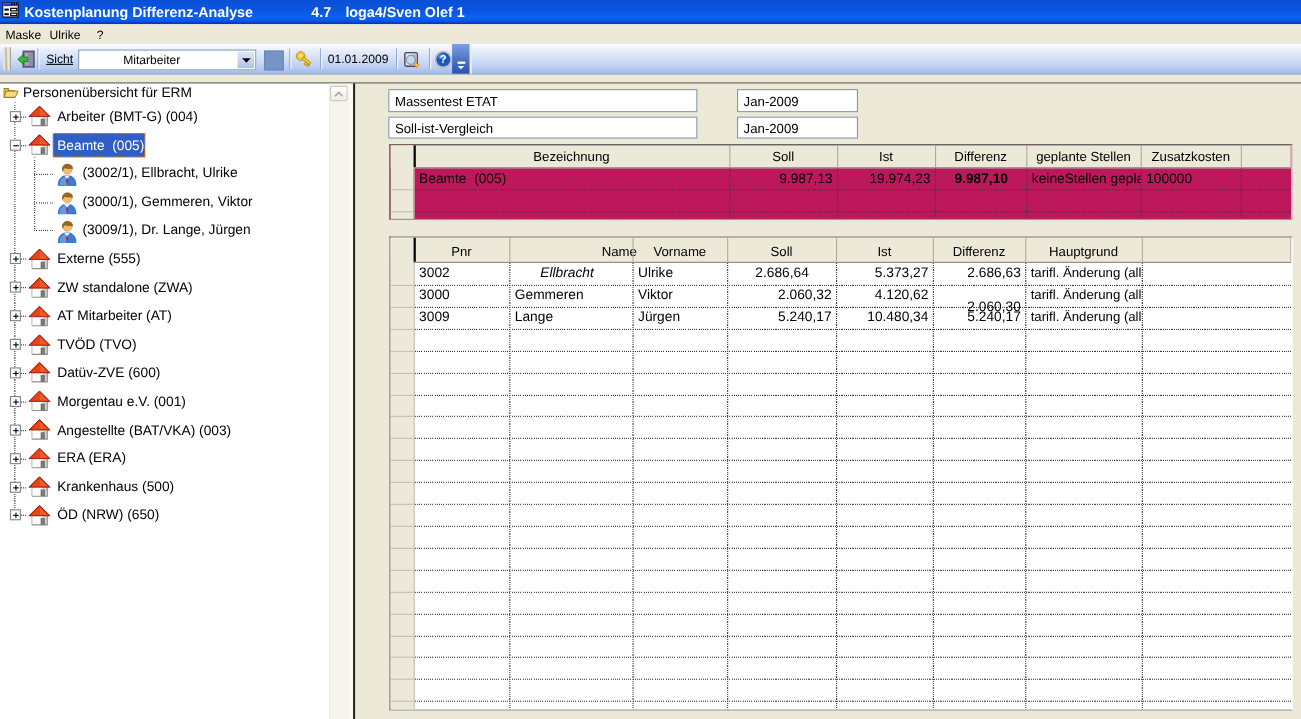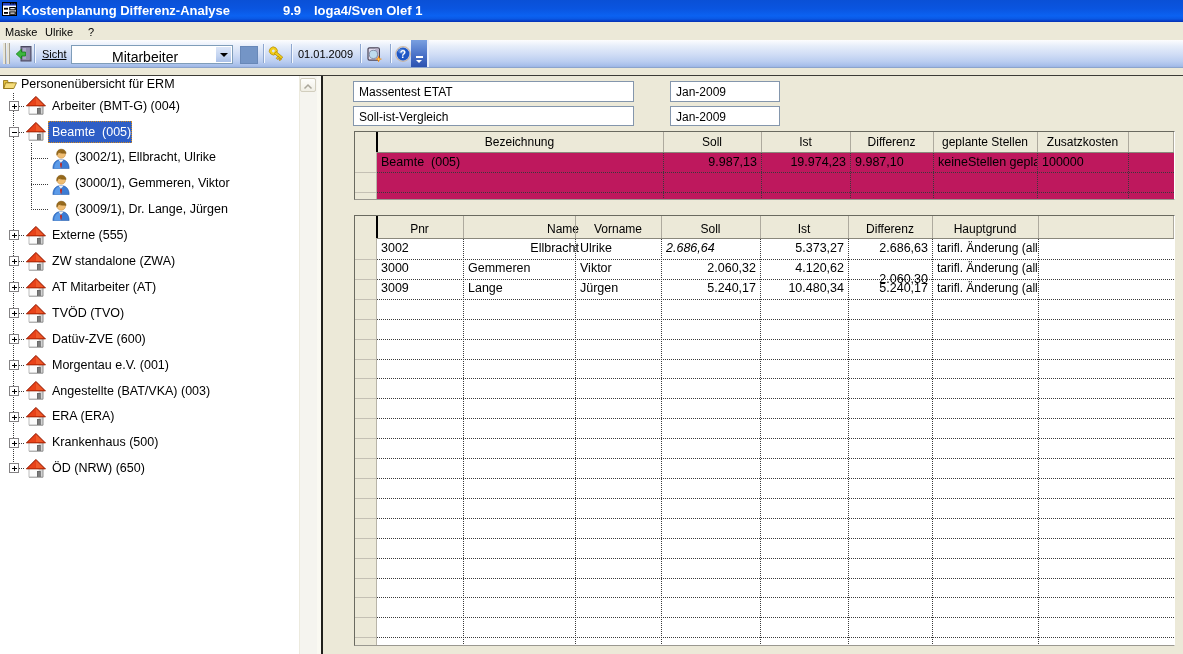--- a/index.html
+++ b/index.html
@@ -22,21 +22,21 @@
       <rect x="10.4" y="0.8" width="1.4" height="1.6" fill="#000"></rect>
       <rect x="12.6" y="0.8" width="1.2" height="1.6" fill="#000"></rect>
    <rect x="2" y="5.8" width="4" height="1.8" fill="#000"></rect>
    <rect x="2" y="10" width="4" height="1.8" fill="#000"></rect>
    <rect x="7.2" y="5" width="6.6" height="3.4" fill="#000"></rect>
    <rect x="8.3" y="6.1" width="4.4" height="1.2" fill="#fff"></rect>
    <rect x="7.2" y="9.4" width="6.6" height="3.4" fill="#000"></rect>
    <rect x="8.3" y="10.5" width="4.4" height="1.2" fill="#fff"></rect>
  </svg>
  <span class="abs" style="left:22px;top:3px;font-size:13px;font-weight:bold;color:#fff;">Kostenplanung Differenz-Analyse</span>
- <span class="abs" style="left:283px;top:3px;font-size:13px;font-weight:bold;color:#fff;">9.9</span>
+ <span class="abs" style="left:283px;top:3px;font-size:13px;font-weight:bold;color:#fff;">4.7</span>
  <span class="abs" style="left:314px;top:3px;font-size:13px;font-weight:bold;color:#fff;">loga4/Sven Olef 1</span>
 </div>
 
 <div class="abs" style="left:0;top:22px;width:1183px;height:18px;background:#ECE9D8;">
  <span class="abs" style="left:5px;top:4px;font-size:11px;">Maske</span>
  <span class="abs" style="left:45px;top:4px;font-size:11px;">Ulrike</span>
  <span class="abs" style="left:88px;top:4px;font-size:11px;">?</span>
 </div>
 
 <div class="abs" style="left:0;top:40px;width:1183px;height:28px;
@@ -49,21 +49,21 @@
    <rect x="6" y="1.5" width="10" height="14.5" fill="#7a7792" stroke="#4a4860" stroke-width="1"></rect>
    <rect x="7.6" y="3" width="6.8" height="11.5" fill="#aaa6c6"></rect>
    <rect x="11" y="3" width="3.4" height="11.5" fill="#908cae"></rect>
    <path d="M10.5,7 L6.5,7 L6.5,4.2 L1.2,9 L6.5,13.8 L6.5,11 L10.5,11 Z" fill="#3db53d" stroke="#0d7a0d" stroke-width="0.7"></path>
  </svg>
  <div class="abs" style="left:34px;top:4px;width:1px;height:19px;background:#8ea6ce;"></div>
  <div class="abs" style="left:35px;top:4px;width:1px;height:19px;background:#f4f8fe;"></div>
  <span class="abs" style="left:42px;top:8px;font-size:11px;text-decoration:underline;">Sicht</span>
 
  <div class="abs" style="left:71px;top:5px;width:162px;height:19px;background:#fff;border:1px solid #7f9db9;box-sizing:border-box;">
-   <span class="abs" style="left:4px;top:3px;font-size:14px;padding-left:36px;">Mitarbeiter</span>
+   <span class="abs" style="left:4px;top:3px;font-size:11px;padding-left:36px;">Mitarbeiter</span>
    <div class="abs" style="right:1px;top:1px;width:15px;height:15px;background:linear-gradient(180deg,#dce6f8 0%,#c2d3f0 60%,#aac0e8 100%);">
      <div class="abs" style="left:4px;top:6px;width:0;height:0;border-left:4px solid transparent;border-right:4px solid transparent;border-top:4px solid #000;"></div>
    </div>
  </div>
 
  <div class="abs" style="left:240px;top:6px;width:16px;height:16px;background:#7495c6;border:1px solid #6888b8;"></div>
  <div class="abs" style="left:263px;top:4px;width:1px;height:19px;background:#8ea6ce;"></div>
  <div class="abs" style="left:264px;top:4px;width:1px;height:19px;background:#f4f8fe;"></div>
 
  <svg class="abs" style="left:268px;top:5px" width="18" height="18" viewBox="0 0 18 18">
@@ -425,21 +425,21 @@
     <div class="dot-v" style="left:578px;top:20.5px;height:46.5px;"></div>
     <div class="dot-v" style="left:682px;top:20.5px;height:46.5px;"></div>
     <div class="dot-v" style="left:773px;top:20.5px;height:46.5px;"></div>
     <div class="dot-h" style="left:22px;top:40.3px;width:797px;"></div>
     <div class="abs" style="left:0;top:40.3px;width:21px;height:1px;background:#c4c0b4;"></div>
     <div class="dot-h" style="left:22px;top:60.1px;width:797px;"></div>
     <div class="abs" style="left:0;top:60.1px;width:21px;height:1px;background:#c4c0b4;"></div>
     <div class="cell" style="left:26px;top:21.5px;width:282px;height:18.8px;line-height:17.8px;text-align:left;">Beamte&nbsp; (005)</div>
     <div class="cell" style="left:313px;top:21.5px;width:89px;height:18.8px;line-height:17.8px;text-align:right;">9.987,13</div>
     <div class="cell" style="left:411px;top:21.5px;width:80px;height:18.8px;line-height:17.8px;text-align:right;">19.974,23</div>
-    <div class="cell" style="left:500px;top:21.5px;width:74px;height:18.8px;line-height:17.8px;text-align:left;">9.987,10</div>
+    <div class="cell" style="left:500px;top:21.5px;width:74px;height:18.8px;line-height:17.8px;text-align:center;font-weight:bold;">9.987,10</div>
     <div class="cell" style="left:583px;top:21.5px;width:99px;height:18.8px;line-height:17.8px;text-align:left;">keineStellen geplant</div>
     <div class="cell" style="left:687px;top:21.5px;width:86px;height:18.8px;line-height:17.8px;text-align:left;">100000</div>
   </div>
 <div class="abs" style="left:354px;top:215px;width:821px;height:431px;background:#fff;border:1px solid;border-color:#6a6a60 #ffffff #9a9890 #6a6a60;box-sizing:border-box;overflow:hidden;">
     <div class="abs" style="left:0;top:0;width:819px;height:22.0px;background:#ECE9D8;border-bottom:1px solid #8a887c;box-sizing:content-box;"></div>
     <div class="abs" style="left:0;top:0;width:21px;height:429px;background:#ECE9D8;"></div>
     <div class="abs" style="left:21px;top:0;width:1.5px;height:22.0px;background:#000;"></div>
     <div class="abs" style="left:21px;top:22.0px;width:1px;height:407.0px;background:#b8b4a8;"></div>
     <div class="hdr" style="left:21px;top:6.0px;width:87px;">Pnr</div>
     <div class="abs" style="left:108px;top:0;width:1px;height:22.0px;background:#aeaa9e;"></div>
@@ -497,23 +497,23 @@
     <div class="abs" style="left:0;top:341.6px;width:21px;height:1px;background:#c4c0b4;"></div>
     <div class="dot-h" style="left:22px;top:361.5px;width:797px;"></div>
     <div class="abs" style="left:0;top:361.5px;width:21px;height:1px;background:#c4c0b4;"></div>
     <div class="dot-h" style="left:22px;top:381.4px;width:797px;"></div>
     <div class="abs" style="left:0;top:381.4px;width:21px;height:1px;background:#c4c0b4;"></div>
     <div class="dot-h" style="left:22px;top:401.3px;width:797px;"></div>
     <div class="abs" style="left:0;top:401.3px;width:21px;height:1px;background:#c4c0b4;"></div>
     <div class="dot-h" style="left:22px;top:421.2px;width:797px;"></div>
     <div class="abs" style="left:0;top:421.2px;width:21px;height:1px;background:#c4c0b4;"></div>
     <div class="cell" style="left:26px;top:24.0px;width:82px;height:18.9px;line-height:17.9px;text-align:left;">3002</div>
-    <div class="cell" style="left:117px;top:24.0px;width:107px;height:18.9px;line-height:17.9px;text-align:right;">Ellbracht</div>
+    <div class="cell" style="left:107px;top:24.0px;width:107px;height:18.9px;line-height:17.9px;text-align:center;font-style:italic;">Ellbracht</div>
     <div class="cell" style="left:225px;top:24.0px;width:81px;height:18.9px;line-height:17.9px;text-align:left;">Ulrike</div>
-    <div class="cell" style="left:311px;top:24.0px;width:90px;height:18.9px;line-height:17.9px;text-align:left;font-style:italic;">2.686,64</div>
+    <div class="cell" style="left:311px;top:24.0px;width:90px;height:18.9px;line-height:17.9px;text-align:center;">2.686,64</div>
     <div class="cell" style="left:410px;top:24.0px;width:79px;height:18.9px;line-height:17.9px;text-align:right;">5.373,27</div>
     <div class="cell" style="left:498px;top:24.0px;width:75px;height:18.9px;line-height:17.9px;text-align:right;">2.686,63</div>
     <div class="cell" style="left:582px;top:24.0px;width:101px;height:18.9px;line-height:17.9px;text-align:left;font-size:12px;">tarifl. Änderung (alle</div>
     <div class="cell" style="left:26px;top:43.9px;width:82px;height:18.9px;line-height:17.9px;text-align:left;">3000</div>
     <div class="cell" style="left:113px;top:43.9px;width:107px;height:18.9px;line-height:17.9px;text-align:left;">Gemmeren</div>
     <div class="cell" style="left:225px;top:43.9px;width:81px;height:18.9px;line-height:17.9px;text-align:left;">Viktor</div>
     <div class="cell" style="left:311px;top:43.9px;width:90px;height:18.9px;line-height:17.9px;text-align:right;">2.060,32</div>
     <div class="cell" style="left:410px;top:43.9px;width:79px;height:18.9px;line-height:17.9px;text-align:right;">4.120,62</div>
     <div class="cell" style="left:498px;top:43.9px;width:75px;height:18.9px;line-height:17.9px;text-align:right;margin-top:11px;">2.060,30</div>
     <div class="cell" style="left:582px;top:43.9px;width:101px;height:18.9px;line-height:17.9px;text-align:left;font-size:12px;">tarifl. Änderung (alle</div>

